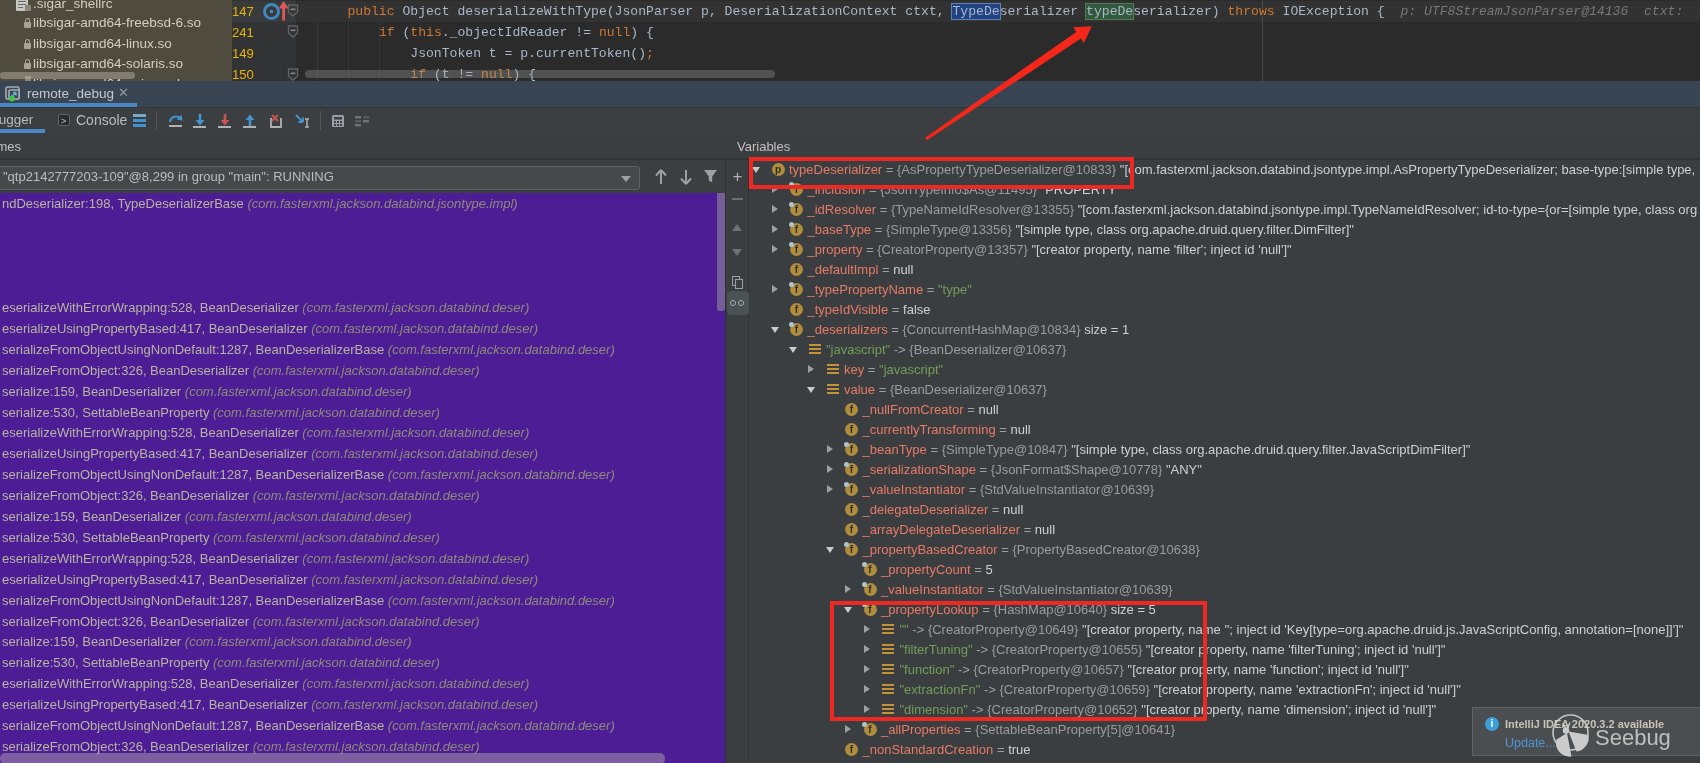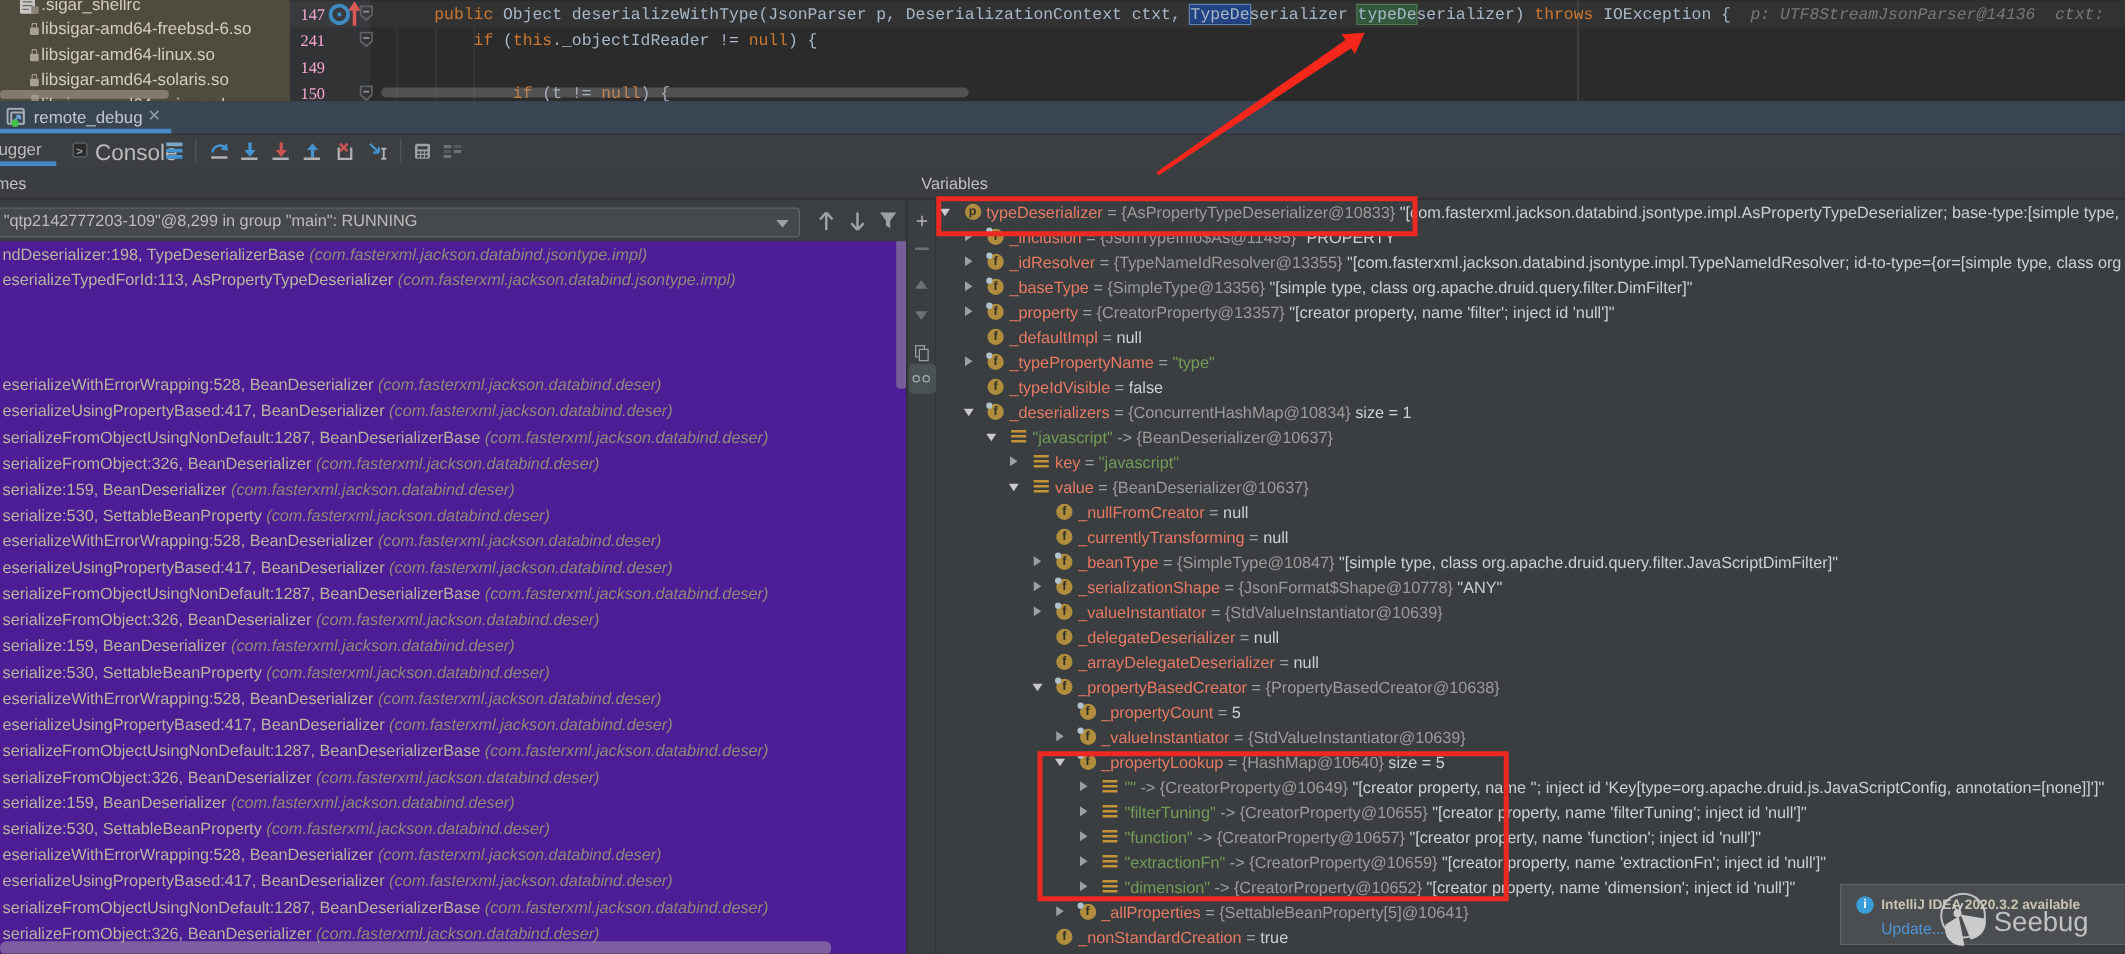--- a/index.html
+++ b/index.html
@@ -2,21 +2,21 @@
 <html><head><meta charset="utf-8">
 <style>
 *{margin:0;padding:0;box-sizing:border-box}
 html,body{width:1700px;height:763px;overflow:hidden;background:#3c3f41}
 body{font-family:"Liberation Sans",sans-serif;position:relative}
 .abs{position:absolute}
 
 #editor{left:0;top:0;width:1700px;height:81px;background:#2b2b2b;overflow:hidden}
 #tree{left:0;top:0;width:232px;height:81px;background:#4f4b3e;overflow:hidden;z-index:5}
 #gutter{left:232px;top:0;width:64px;height:81px;background:#313335}
-.lnum{position:absolute;left:232px;width:28px;text-align:right;font-family:Liberation Serif, serif;font-size:13.1px;line-height:21px;color:#f9a8d4}
+.lnum{position:absolute;left:232px;width:28px;text-align:left;font-family:Liberation Sans, sans-serif;font-size:13.1px;line-height:21px;color:#eab308}
 .cline{position:absolute;left:0px;top:0;height:21px;line-height:21px;font-family:"Liberation Mono",monospace;font-size:13.1px;white-space:pre;color:#a9b7c6}
 .kw{color:#cc7832}
 .hint{color:#787878;font-style:italic}
 .selblue{background:#214283;box-shadow:0 0 0 1px #5f83b0}
 .selgreen{background:#32593d;box-shadow:0 0 0 1px #507a52}
 
 .trow{position:absolute;left:33px;white-space:nowrap;font-size:13.5px;color:#d3cec0;line-height:17px}
 .lock{position:absolute;left:24px;width:7px;height:6px;background:#a8a294;border-radius:1px}
 .lock:before{content:"";position:absolute;left:1px;top:-4px;width:3.2px;height:4px;border:1.2px solid #a8a294;border-bottom:none;border-radius:3px 3px 0 0}
 
@@ -72,20 +72,21 @@
     <div class="abs" style="left:316.5px;top:22px;width:1px;height:59px;background:#353839"></div>
     <div class="abs" style="left:347.9px;top:22px;width:1px;height:59px;background:#353839"></div>
     <div class="abs" style="left:379.4px;top:22px;width:1px;height:59px;background:#353839"></div>
     <div class="abs" style="left:1262px;top:0;width:1px;height:81px;background:#4a4a4a"></div>
     <div class="lnum" style="top:1px">147</div>
     <div class="lnum" style="top:22px">241</div>
     <div class="lnum" style="top:43px">149</div>
     <div class="lnum" style="top:64px">150</div>
     <div class="cline" style="left:316px;top:1px"><span class="kw">    public </span>Object deserializeWithType(JsonParser p, DeserializationContext ctxt, <span class="selblue">TypeDe</span>serializer <span class="selgreen">typeDe</span>serializer) <span class="kw">throws</span> IOException {  <span class="hint">p: UTF8StreamJsonParser@14136  ctxt:</span></div>
     <div class="cline" style="left:316px;top:22px">        <span class="kw">if</span> (<span class="kw">this</span>._objectIdReader != <span class="kw">null</span>) {</div>
+    <div class="cline" style="left:316px;top:43px">            JsonToken t = p.currentToken()<span class="kw">;</span></div>
     <div class="cline" style="left:316px;top:64px">            <span class="kw">if</span> (t != <span class="kw">null</span>) {</div>
     <div class="abs" style="left:263px;top:3px;width:17px;height:17px;border:3.8px solid #3d8ac0;border-radius:50%"></div>
     <div class="abs" style="left:270px;top:10px;width:3px;height:3px;background:#3d8ac0"></div>
     <svg class="abs" style="left:278px;top:1px" width="14" height="20" viewBox="0 0 14 20">
 <rect x="4.2" y="5.5" width="2.8" height="14" fill="#db5a57"></rect>
       <path d="M5.6 0 L10.6 7.5 L0.6 7.5 Z" fill="#db5a57"></path>
     </svg>
     <svg class="abs" style="left:287px;top:4px" width="12" height="13" viewBox="0 0 12 13">
       <path d="M1.5 1 H10.5 V8 L6 12 L1.5 8 Z" fill="none" stroke="#5e6264" stroke-width="1.4"></path>
       <rect x="3.6" y="4.6" width="4.8" height="1.5" fill="#8a8d8f"></rect>
@@ -130,21 +131,21 @@
     <div class="abs" style="left:27px;top:5px;font-size:13.5px;color:#c2c7cd">remote_debug</div>
     <div class="abs" style="left:118px;top:4px;font-size:13px;color:#8e99a3">✕</div>
     <div id="tabul"></div>
   </div>
 <div id="toolbar" class="abs">
     <div class="tbtxt" style="left:-26px">Debugger</div>
     <div id="dbul"></div>
     <div class="abs" style="left:58px;top:6px;width:12px;height:12px;background:#2b2b2b;border:1px solid #606467;border-radius:2px">
 <div class="abs" style="left:2px;top:1px;color:#9aa0a6;font-size:9px;font-weight:bold">&gt;</div>
     </div>
-    <div class="tbtxt" style="left:76px;font-size:18px">Console</div>
+    <div class="tbtxt" style="left:76px;font-size:14px">Console</div>
     <div class="abs" style="left:133px;top:6px;width:13px;height:3px;background:#7ba7c9"></div>
     <div class="abs" style="left:133px;top:11px;width:13px;height:3px;background:#4393d0"></div>
     <div class="abs" style="left:133px;top:16px;width:13px;height:3px;background:#4393d0"></div>
     <div class="vsep" style="left:156px"></div>
     <svg class="abs" style="left:168px;top:5px" width="16" height="16" viewBox="0 0 16 16">
       <path d="M2 9 A6 6 0 0 1 12 5" fill="none" stroke="#4393d0" stroke-width="2"></path>
       <path d="M13.5 1.5 L14.5 7.5 L8.5 6.5 Z" fill="#4393d0"></path>
       <rect x="1" y="12" width="13" height="2" fill="#afb1b3"></rect>
     </svg>
     <svg class="abs" style="left:192px;top:5px" width="16" height="16" viewBox="0 0 16 16">
@@ -206,21 +207,20 @@
       <path d="M8 2 L8 16 M8 2 L3 7.5 M8 2 L13 7.5" stroke="#9da1a4" stroke-width="2" fill="none"></path>
     </svg>
     <svg class="abs" style="left:678px;top:8px" width="16" height="18" viewBox="0 0 16 18">
       <path d="M8 2 L8 16 M8 16 L3 10.5 M8 16 L13 10.5" stroke="#9da1a4" stroke-width="2" fill="none"></path>
     </svg>
     <svg class="abs" style="left:702px;top:8px" width="17" height="17" viewBox="0 0 17 17">
       <path d="M2 2 L15 2 L10.2 8.5 L10.2 14.5 L6.8 12.5 L6.8 8.5 Z" fill="#9da1a4"></path>
     </svg>
     <div id="flist">
       <div class="frow" style="top:-0.5px">ndDeserializer:198, TypeDeserializerBase <i>(com.fasterxml.jackson.databind.jsontype.impl)</i></div>
-      <div class="frow" style="top:20.4px">eserializeTypedForId:113, AsPropertyTypeDeserializer <i>(com.fasterxml.jackson.databind.jsontype.impl)</i></div>
       <div class="frow" style="top:104.0px">eserializeWithErrorWrapping:528, BeanDeserializer <i>(com.fasterxml.jackson.databind.deser)</i></div>
       <div class="frow" style="top:124.9px">eserializeUsingPropertyBased:417, BeanDeserializer <i>(com.fasterxml.jackson.databind.deser)</i></div>
       <div class="frow" style="top:145.8px">serializeFromObjectUsingNonDefault:1287, BeanDeserializerBase <i>(com.fasterxml.jackson.databind.deser)</i></div>
       <div class="frow" style="top:166.7px">serializeFromObject:326, BeanDeserializer <i>(com.fasterxml.jackson.databind.deser)</i></div>
       <div class="frow" style="top:187.6px">serialize:159, BeanDeserializer <i>(com.fasterxml.jackson.databind.deser)</i></div>
       <div class="frow" style="top:208.5px">serialize:530, SettableBeanProperty <i>(com.fasterxml.jackson.databind.deser)</i></div>
       <div class="frow" style="top:229.4px">eserializeWithErrorWrapping:528, BeanDeserializer <i>(com.fasterxml.jackson.databind.deser)</i></div>
       <div class="frow" style="top:250.3px">eserializeUsingPropertyBased:417, BeanDeserializer <i>(com.fasterxml.jackson.databind.deser)</i></div>
       <div class="frow" style="top:271.2px">serializeFromObjectUsingNonDefault:1287, BeanDeserializerBase <i>(com.fasterxml.jackson.databind.deser)</i></div>
       <div class="frow" style="top:292.1px">serializeFromObject:326, BeanDeserializer <i>(com.fasterxml.jackson.databind.deser)</i></div>

